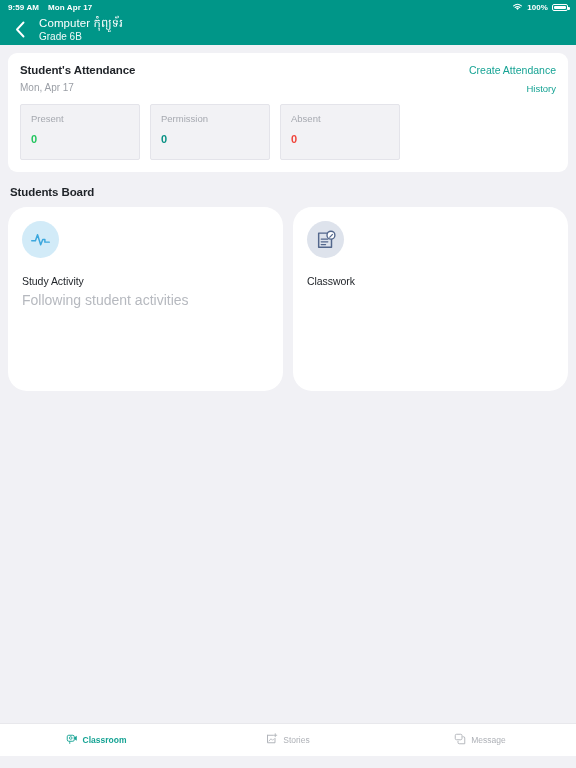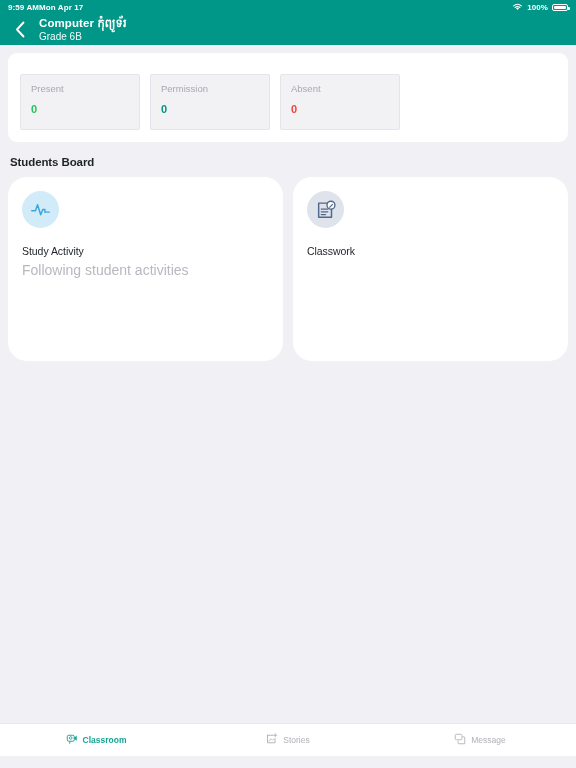--- a/index.html
+++ b/index.html
@@ -15,21 +15,21 @@
     height: 14px;
     background: #009688;
     display: flex;
     align-items: center;
     padding: 0 8px;
     color: #ffffff;
     font-size: 8px;
     font-weight: bold;
     letter-spacing: 0.1px;
   }
-  .statusbar .sb-left { display: flex; align-items: center; }
+  .statusbar .sb-left { display: flex; align-items: center; gap: 9px; }
   .statusbar .sb-right {
     margin-left: auto; display: flex; align-items: center; gap: 4px;
   }
   .wifi-icon { display: inline-block; line-height: 0; }
   .battery {
     width: 16px; height: 7px;
     border: 1px solid #ffffff; border-radius: 2px;
     position: relative; display: inline-block;
   }
   .battery::after {
@@ -49,21 +49,21 @@
     align-items: center;
     padding: 0 10px;
     color: #ffffff;
   }
   .back-btn {
     width: 20px; height: 24px;
     display: flex; align-items: center; justify-content: center;
     cursor: pointer; flex: 0 0 auto;
   }
   .nav-titles { margin-left: 9px; line-height: 1.12; }
-  .nav-title { font-size: 11.5px; font-weight: 700; letter-spacing: 0.1px; }
+  .nav-title { font-size: 11.5px; font-weight: 400; letter-spacing: 0.1px; }
   .nav-sub { font-size: 10px; font-weight: 400; opacity: 0.95; margin-top: 1px; }
 
   
   .content { padding: 0 8px; }
 
   .card {
     background: #ffffff;
     border-radius: 9px;
     margin-top: 8px;
     padding: 11px 12px 12px 12px;
@@ -168,20 +168,30 @@
   </div>
   <div class="nav-titles">
     <div class="nav-title">Computer កុំព្យូទ័រ</div>
     <div class="nav-sub">Grade 6B</div>
   </div>
 </div>
 
 <div class="content">
 
   <div class="card">
+    <div class="att-head">
+      <div>
+        <div class="att-title">Student's Attendance</div>
+        <div class="att-date">Mon, Apr 17</div>
+      </div>
+      <div class="att-links">
+        <span class="link-create">Create Attendance</span>
+        <span class="link-history">History</span>
+      </div>
+    </div>
     <div class="stats">
       <div class="stat">
         <div class="stat-label">Present</div>
         <div class="stat-value" id="sv0" style="color: rgb(34, 197, 94);">0</div>
       </div>
       <div class="stat">
         <div class="stat-label">Permission</div>
         <div class="stat-value" id="sv1" style="color: rgb(8, 145, 132);">0</div>
       </div>
       <div class="stat">

